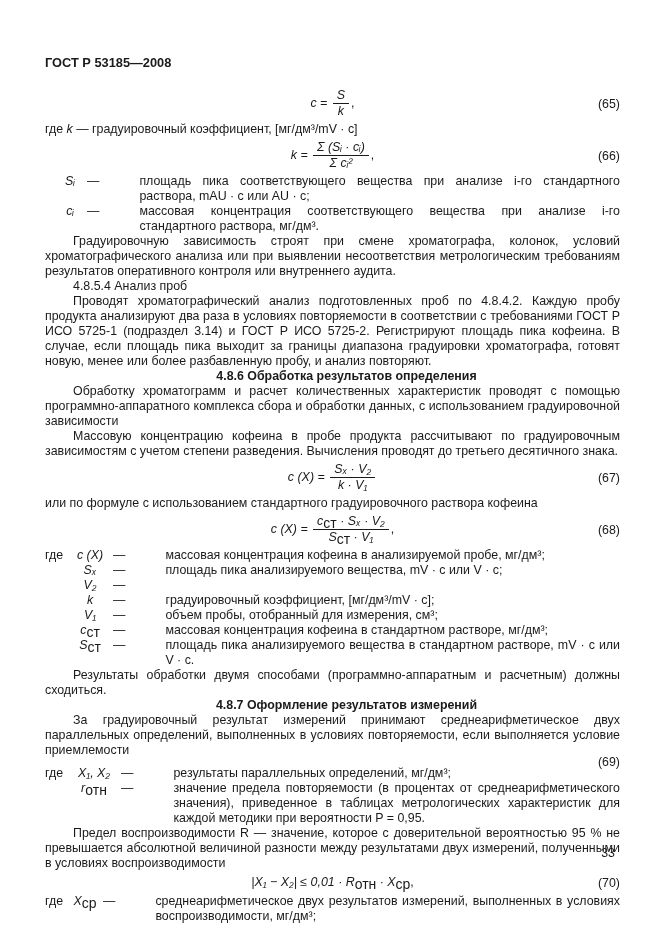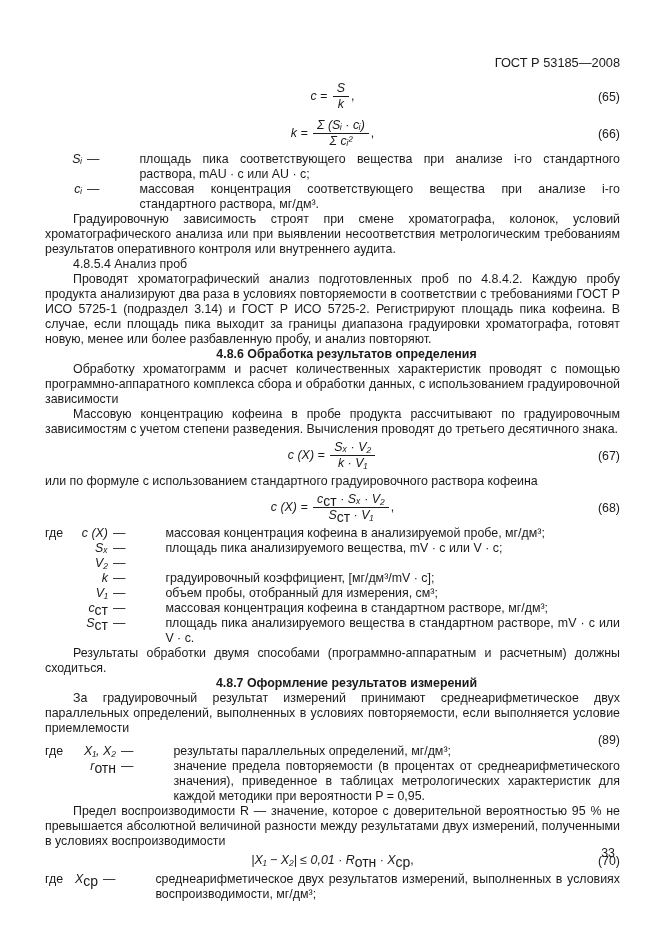--- a/index.html
+++ b/index.html
@@ -11,24 +11,24 @@
     background: #ffffff;
     color: #1a1a1a;
     font-family: "Liberation Sans", sans-serif;
     font-size: 12.4px;
     line-height: 15px;
     box-sizing: border-box;
     padding: 55px 41px 0 45px;
     overflow: hidden;
   }
   .doc-header {
-    text-align: right;
-    font-weight: normal;
+    text-align: left;
+    font-weight: bold;
     font-size: 12.8px;
-    margin-bottom: 8px;
+    margin-bottom: 15px;
   }
   .para {
     text-align: justify;
     text-indent: 28px;
   }
   .no-indent { text-indent: 0; }
   .heading {
     font-weight: bold;
     text-indent: 28px;
     text-align: center;
@@ -78,21 +78,21 @@
     font-style: normal;
   }
   
   .def-row {
     display: flex;
     text-align: justify;
   }
   .def-prefix { flex: none; }
   .def-term {
     flex: none;
-    text-align: right;
+    text-align: center;
     white-space: nowrap;
     font-style: italic;
   }
   .def-dash { flex: none; padding: 0 5px; }
   .def-text { flex: 1; margin-left: 35px; }
   .defs1 .def-prefix { width: 13px; }
   .defs1 .def-term  { width: 24px; }
   .defs2 .def-prefix { width: 27px; }
   .defs2 .def-term  { width: 36px; }
   .defs3 .def-prefix { width: 27px; }
@@ -110,20 +110,21 @@
 
 <div class="page">
 
   <div class="doc-header">ГОСТ Р 53185—2008</div>
 
   <div class="eq-row">
     <span class="formula"><span class="it">c = </span><span class="frac"><span class="num it">S</span><span class="den it">k</span></span><span>,</span></span>
     <span class="eq-num">(65)</span>
   </div>
 
+  <div class="para no-indent"><span>где </span><span class="it">k</span><span> — градуировочный коэффициент, [мг/дм³/mV · с]</span></div>
 
   <div class="eq-row">
     <span class="formula"><span class="it">k = </span><span class="frac"><span class="num it">Σ (Sᵢ · cᵢ)</span><span class="den it">Σ cᵢ²</span></span><span>,</span></span>
     <span class="eq-num">(66)</span>
   </div>
 
   <div class="defs1">
     <div class="def-row">
       <span class="def-prefix"></span>
       <span class="def-term">Sᵢ</span>
@@ -206,21 +207,21 @@
     </div>
   </div>
 
   <div class="para">Результаты обработки двумя способами (программно-аппаратным и расчетным) должны сходиться.</div>
 
   <div class="heading">4.8.7 Оформление результатов измерений</div>
 
   <div class="para">За градуировочный результат измерений принимают среднеарифметическое двух параллельных определений, выполненных в условиях повторяемости, если выполняется условие приемлемости</div>
 
   <div class="eq-row">
-    <span class="eq-num">(89)</span>
+    <span class="eq-num">(69)</span>
   </div>
 
   <div class="defs3">
     <div class="def-row">
       <span class="def-prefix">где</span>
       <span class="def-term"><span>X₁, X₂</span><sub></sub></span>
       <span class="def-dash">—</span>
       <span class="def-text">результаты параллельных определений, мг/дм³;</span>
     </div>
     <div class="def-row">

